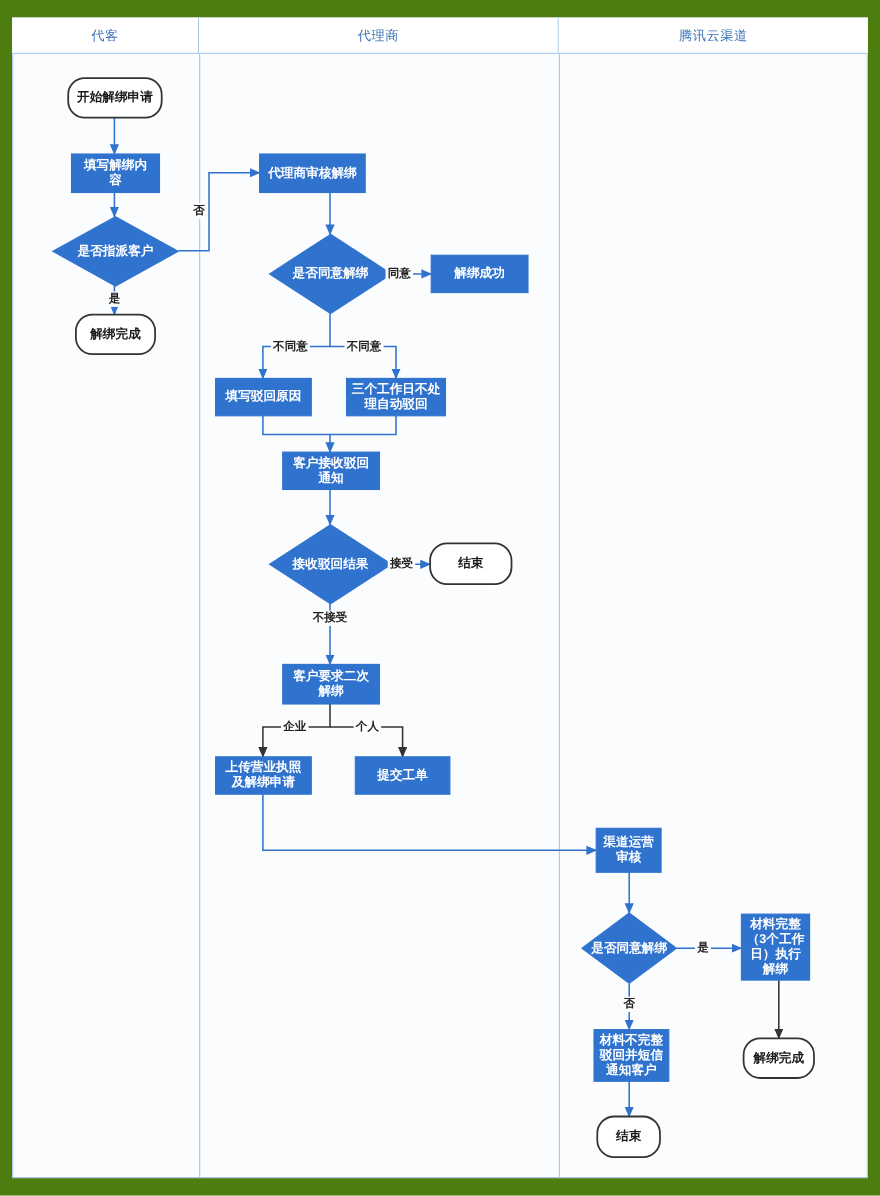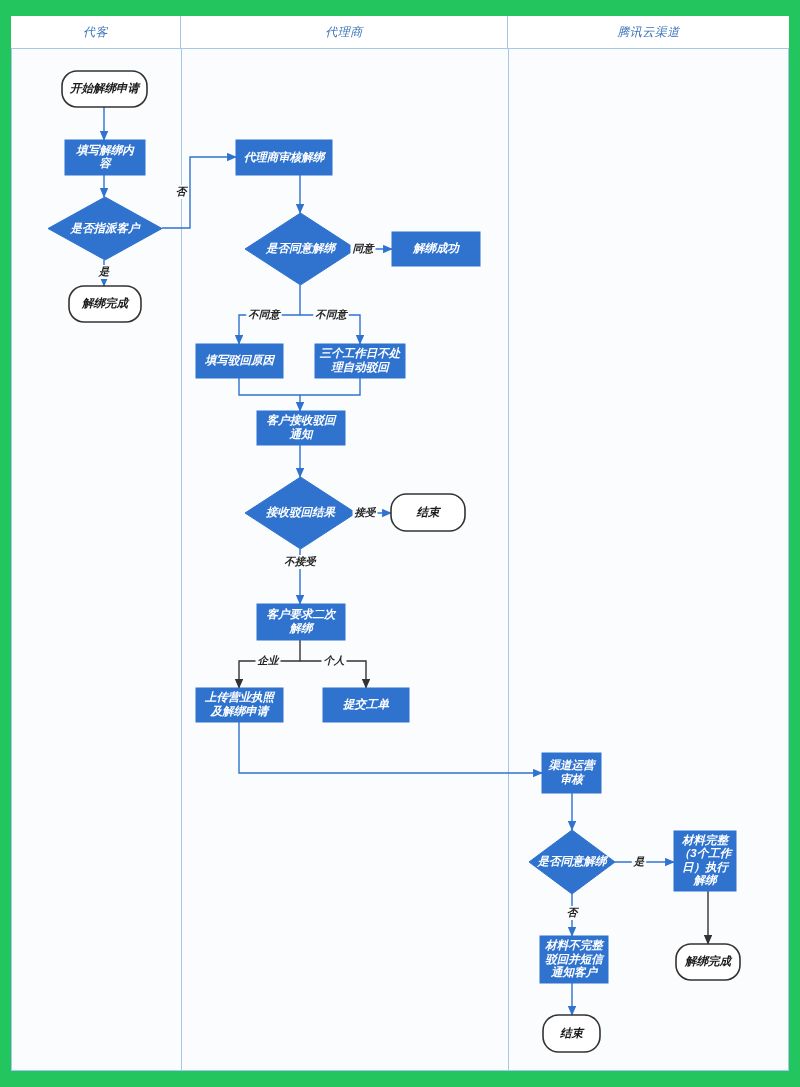--- a/index.html
+++ b/index.html
@@ -6,23 +6,22 @@
   html, body {
     margin: 0;
     padding: 0;
     background: #f7f8fa;
     font-family: "Liberation Sans", "DejaVu Sans", sans-serif;
   }
   #canvas {
     position: relative;
     width: 800px;
     height: 1087px;
-    background: #22c55e;
+    background: #4d7c0f;
     overflow: hidden;
-    font-style: italic;
   }
   .lane-area {
     position: absolute;
     left: 11px;
     top: 16px;
     width: 778px;
     height: 1055px;
     background: #fbfcfe;
     border: 1px solid #a8c7e8;
     box-sizing: border-box;

